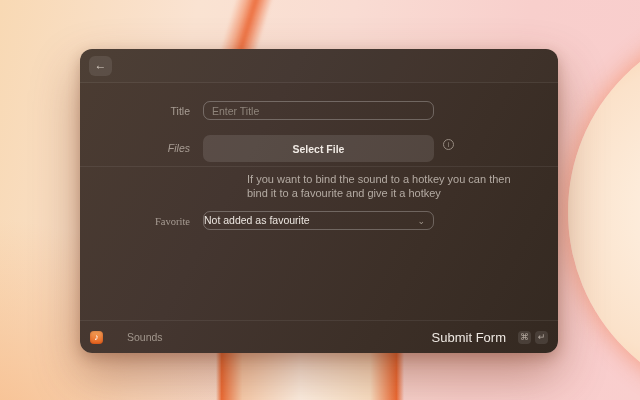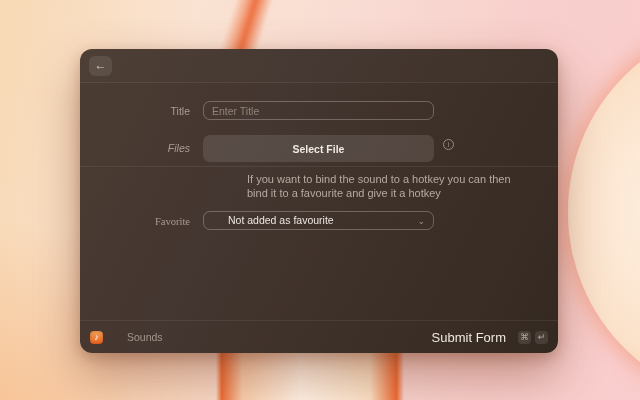--- a/index.html
+++ b/index.html
@@ -53,21 +53,21 @@
     line-height:9px; text-align:center; font-style:normal; }
 
   .divider-mid { position:absolute; left:0; right:0; top:117px; height:1px;
     background:rgba(255,255,255,0.07); }
 
   .description { position:absolute; left:123px; top:123px; width:280px;
     color:#b4aba3; font-size:11px; line-height:14px;margin-left:44px; }
 
   .favorite-dropdown { position:absolute; left:123px; top:162px; width:231px; height:19px;
     border:1px solid rgba(255,255,255,0.26); border-radius:7px; cursor:pointer;
-    color:#ece6e0; font-size:10.5px; font-weight:500; line-height:17px; padding:0 24px; }
+    color:#ece6e0; font-size:10.5px; font-weight:500; line-height:17px; padding:0 0; }
   .chevron { position:absolute; right:8px; top:1px; color:#a2978d; font-size:9px; }
 
   .footer { position:absolute; left:0; right:0; bottom:0; height:33px;
     border-top:1px solid rgba(255,255,255,0.07); border-radius:0 0 12px 12px;
     display:flex; align-items:center; padding:0 10px; }
   .app-icon { width:13px; height:13px; border-radius:4px; flex:none;
     background:linear-gradient(180deg,#f2a159,#e8641f); color:#fff; font-size:9px;
     line-height:13px; text-align:center; box-shadow:inset 0 0 3px rgba(150,40,0,.5); }
   .app-name { color:#a1968c; font-size:10.5px; margin-left:24px; }
   .footer-spacer { flex:1; }

